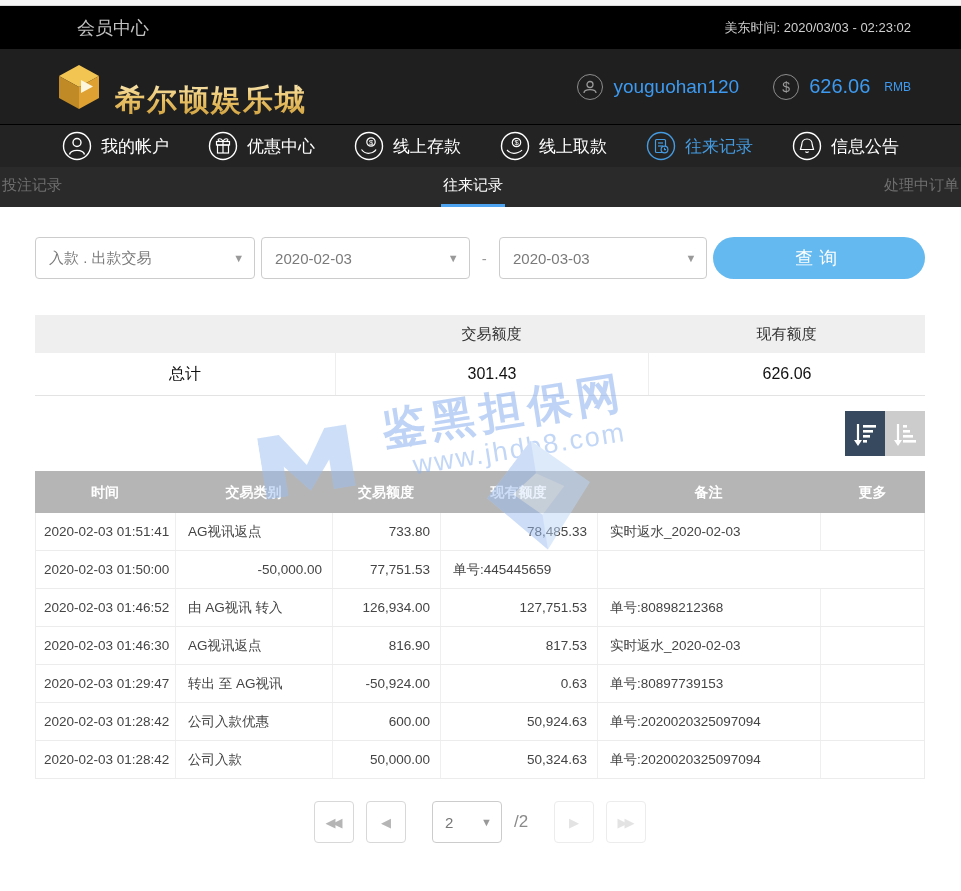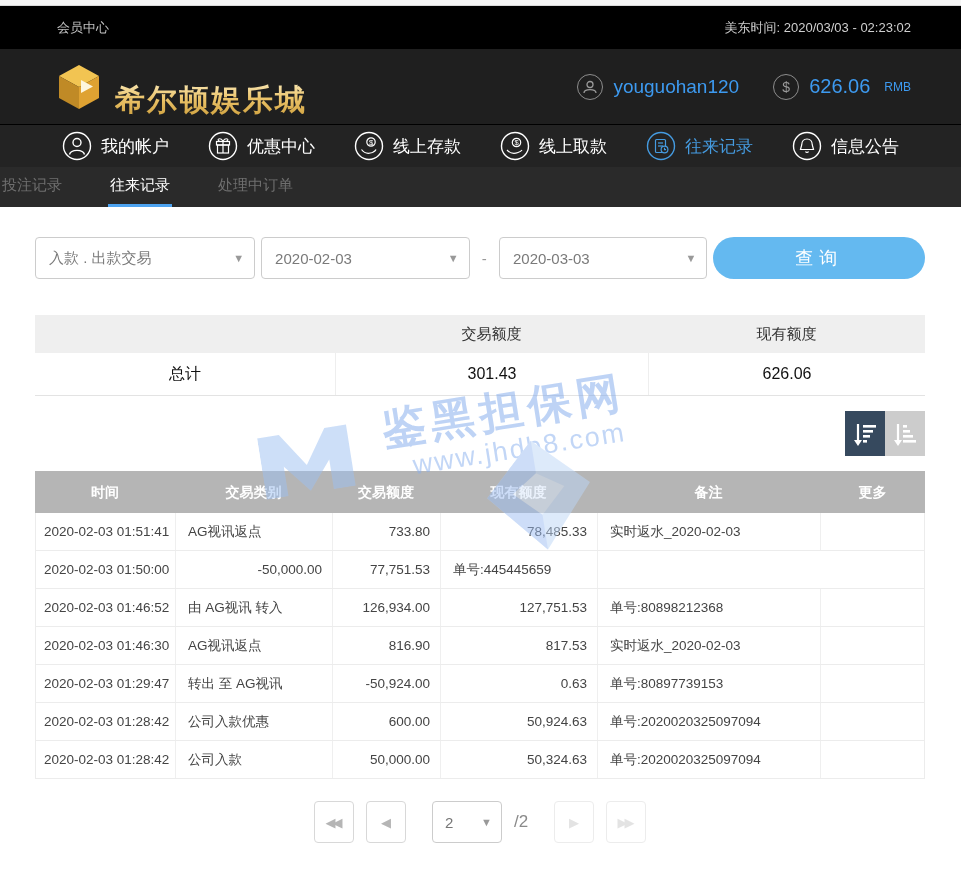--- a/index.html
+++ b/index.html
@@ -4,21 +4,21 @@
 <style>
   * { margin:0; padding:0; box-sizing:border-box; }
   html,body { width:961px; height:891px; overflow:hidden; }
   body { font-family:"Liberation Sans", sans-serif; background:#fff; position:relative; }
 
   .top-strip { height:6px; background:#f5f5f5; border-bottom:1px solid #d9d9d9; }
 
   
   .topbar { height:43px; background:#000; display:flex; align-items:center;
             justify-content:space-between; padding:0 50px 0 57px; }
-  .topbar .crumb { color:#c2c2c2; font-size:13px; }
+  .topbar .crumb { color:#c2c2c2; font-size:18px;margin-left:20px; }
   .topbar .ettime { color:#cfcfcf; font-size:13px; }
 
   
   .brandbar { height:75px; background:#1f1f1f; display:flex; align-items:center;
               justify-content:space-between; padding:0 50px 0 55px; }
   .brand { display:flex; align-items:center; gap:12px; }
   .brand-name { font-size:30px; font-weight:bold; letter-spacing:2px; color:#e8c264;
                 background:linear-gradient(180deg,#f9ebc0 0%,#ecc46a 45%,#c99a36 100%);
                 -webkit-background-clip:text; background-clip:text;margin-top:28px; -webkit-text-fill-color:transparent; }
   .account { display:flex; align-items:center; gap:34px; }
@@ -32,21 +32,21 @@
 
   
   .navbar { height:43px; background:#232323; border-top:1px solid #000;
             display:flex; align-items:center; justify-content:space-between; padding:0 62px; }
   .nav-item { display:flex; align-items:center; gap:9px; color:#fff; font-size:17px; cursor:pointer; }
   .nav-item svg { display:block; }
   .nav-item.active { color:#459be0; }
 
   
   .subnav { height:40px; background:#2a2a2a; display:flex; align-items:stretch;
-            justify-content:flex-start; gap:44px; }
+            justify-content:space-between; gap:44px; }
   .tab { color:#6f6f6f; font-size:15px; display:flex; align-items:center;
          border-bottom:3px solid transparent; padding:0 2px; cursor:pointer; }
   .tab.active { color:#fff; border-bottom-color:#4da3f0; }
 
   
   .content { padding:0 36px 0 35px; }
 
   .filters { margin-top:30px; display:flex; align-items:center; }
   .select-box { position:relative; height:42px; border:1px solid #ccc; border-radius:4px;
                 background:#fff; display:flex; align-items:center; padding:0 26px 0 13px;

